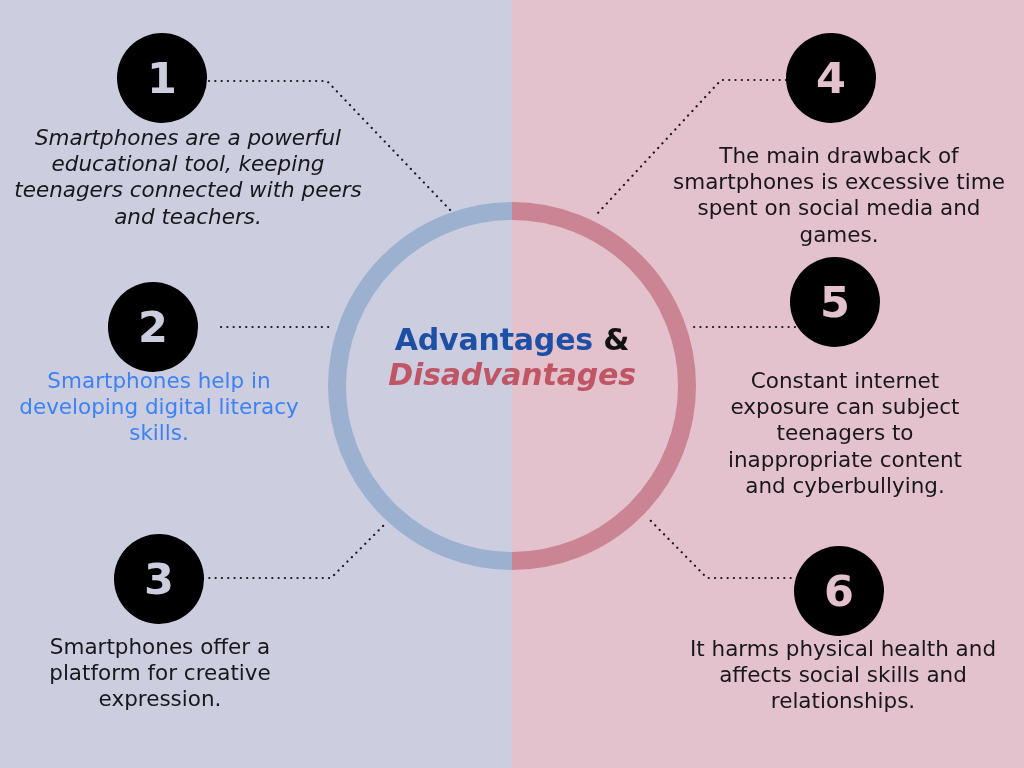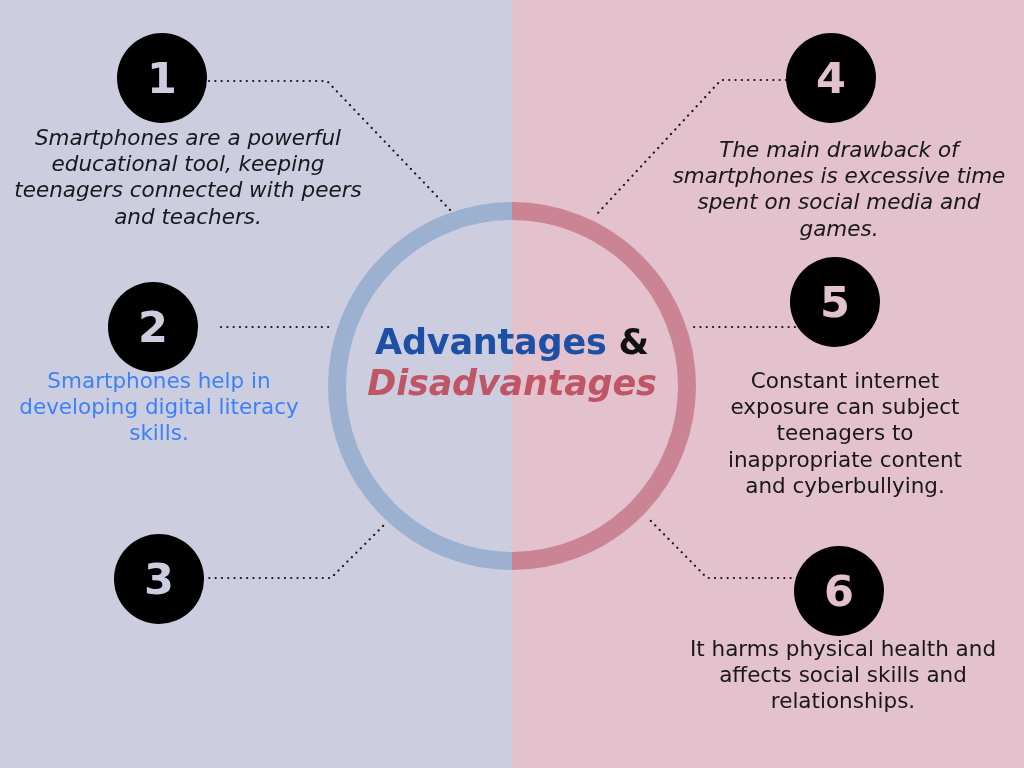--- a/index.html
+++ b/index.html
@@ -40,21 +40,21 @@
   .ring-svg { display: block; }
 
   
   .center-title {
     position: absolute;
     left: 348px;
     top: 322px;
     width: 328px;
     text-align: center;
     line-height: 1.18;
-    font-size: 35px;
+    font-size: 30px;
     font-weight: bold;
     letter-spacing: -0.2px;
   }
   .center-title .word-adv { }
   .center-title .word-amp { }
   .center-title .word-dis { display: block; }
 
   
   .connectors {
     position: absolute;
@@ -96,21 +96,21 @@
     color: #18171b;
     white-space: pre-line;
   }
 
   
   .text-1 { left: 0px;   top: 125px; width: 376px; }
   .text-2 { left: 0px;   top: 368px; width: 318px; }
   .text-3 { left: 0px;   top: 634px; width: 320px; }
 
   
-  .text-4 { left: 655px; top: 137px; width: 368px; font-style: italic; }
+  .text-4 { left: 655px; top: 143px; width: 368px; }
   .text-5 { left: 668px; top: 368px; width: 354px; }
   .text-6 { left: 665px; top: 636px; width: 356px; }
 </style>
 </head>
 <body>
 
 <div id="canvas">
 
   <div class="bg-half bg-left" style="background: rgb(205, 205, 224);"></div>
   <div class="bg-half bg-right" style="background: rgb(227, 194, 205);"></div>
@@ -157,20 +157,23 @@
     <span id="badge-num-6" style="color: rgb(227, 194, 205);">6</span>
   </div>
 
   <div class="item-text text-1" style="color: rgb(24, 23, 27); font-style: italic;">Smartphones are a powerful
 educational tool, keeping
 teenagers connected with peers
 and teachers.</div>
   <div class="item-text text-2" style="color: #3b82f6;">Smartphones help in
 developing digital literacy
 skills.</div>
+  <div class="item-text text-3" style="color: rgb(24, 23, 27);">Smartphones offer a
+platform for creative
+expression.</div>
   <div class="item-text text-4" style="color: rgb(24, 23, 27);">The main drawback of
 smartphones is excessive time
 spent on social media and
 games.</div>
   <div class="item-text text-6" style="color: rgb(24, 23, 27);">It harms physical health and
 affects social skills and
 relationships.</div>
   <div class="item-text text-5" style="color: rgb(24, 23, 27);">Constant internet
 exposure can subject
 teenagers to

